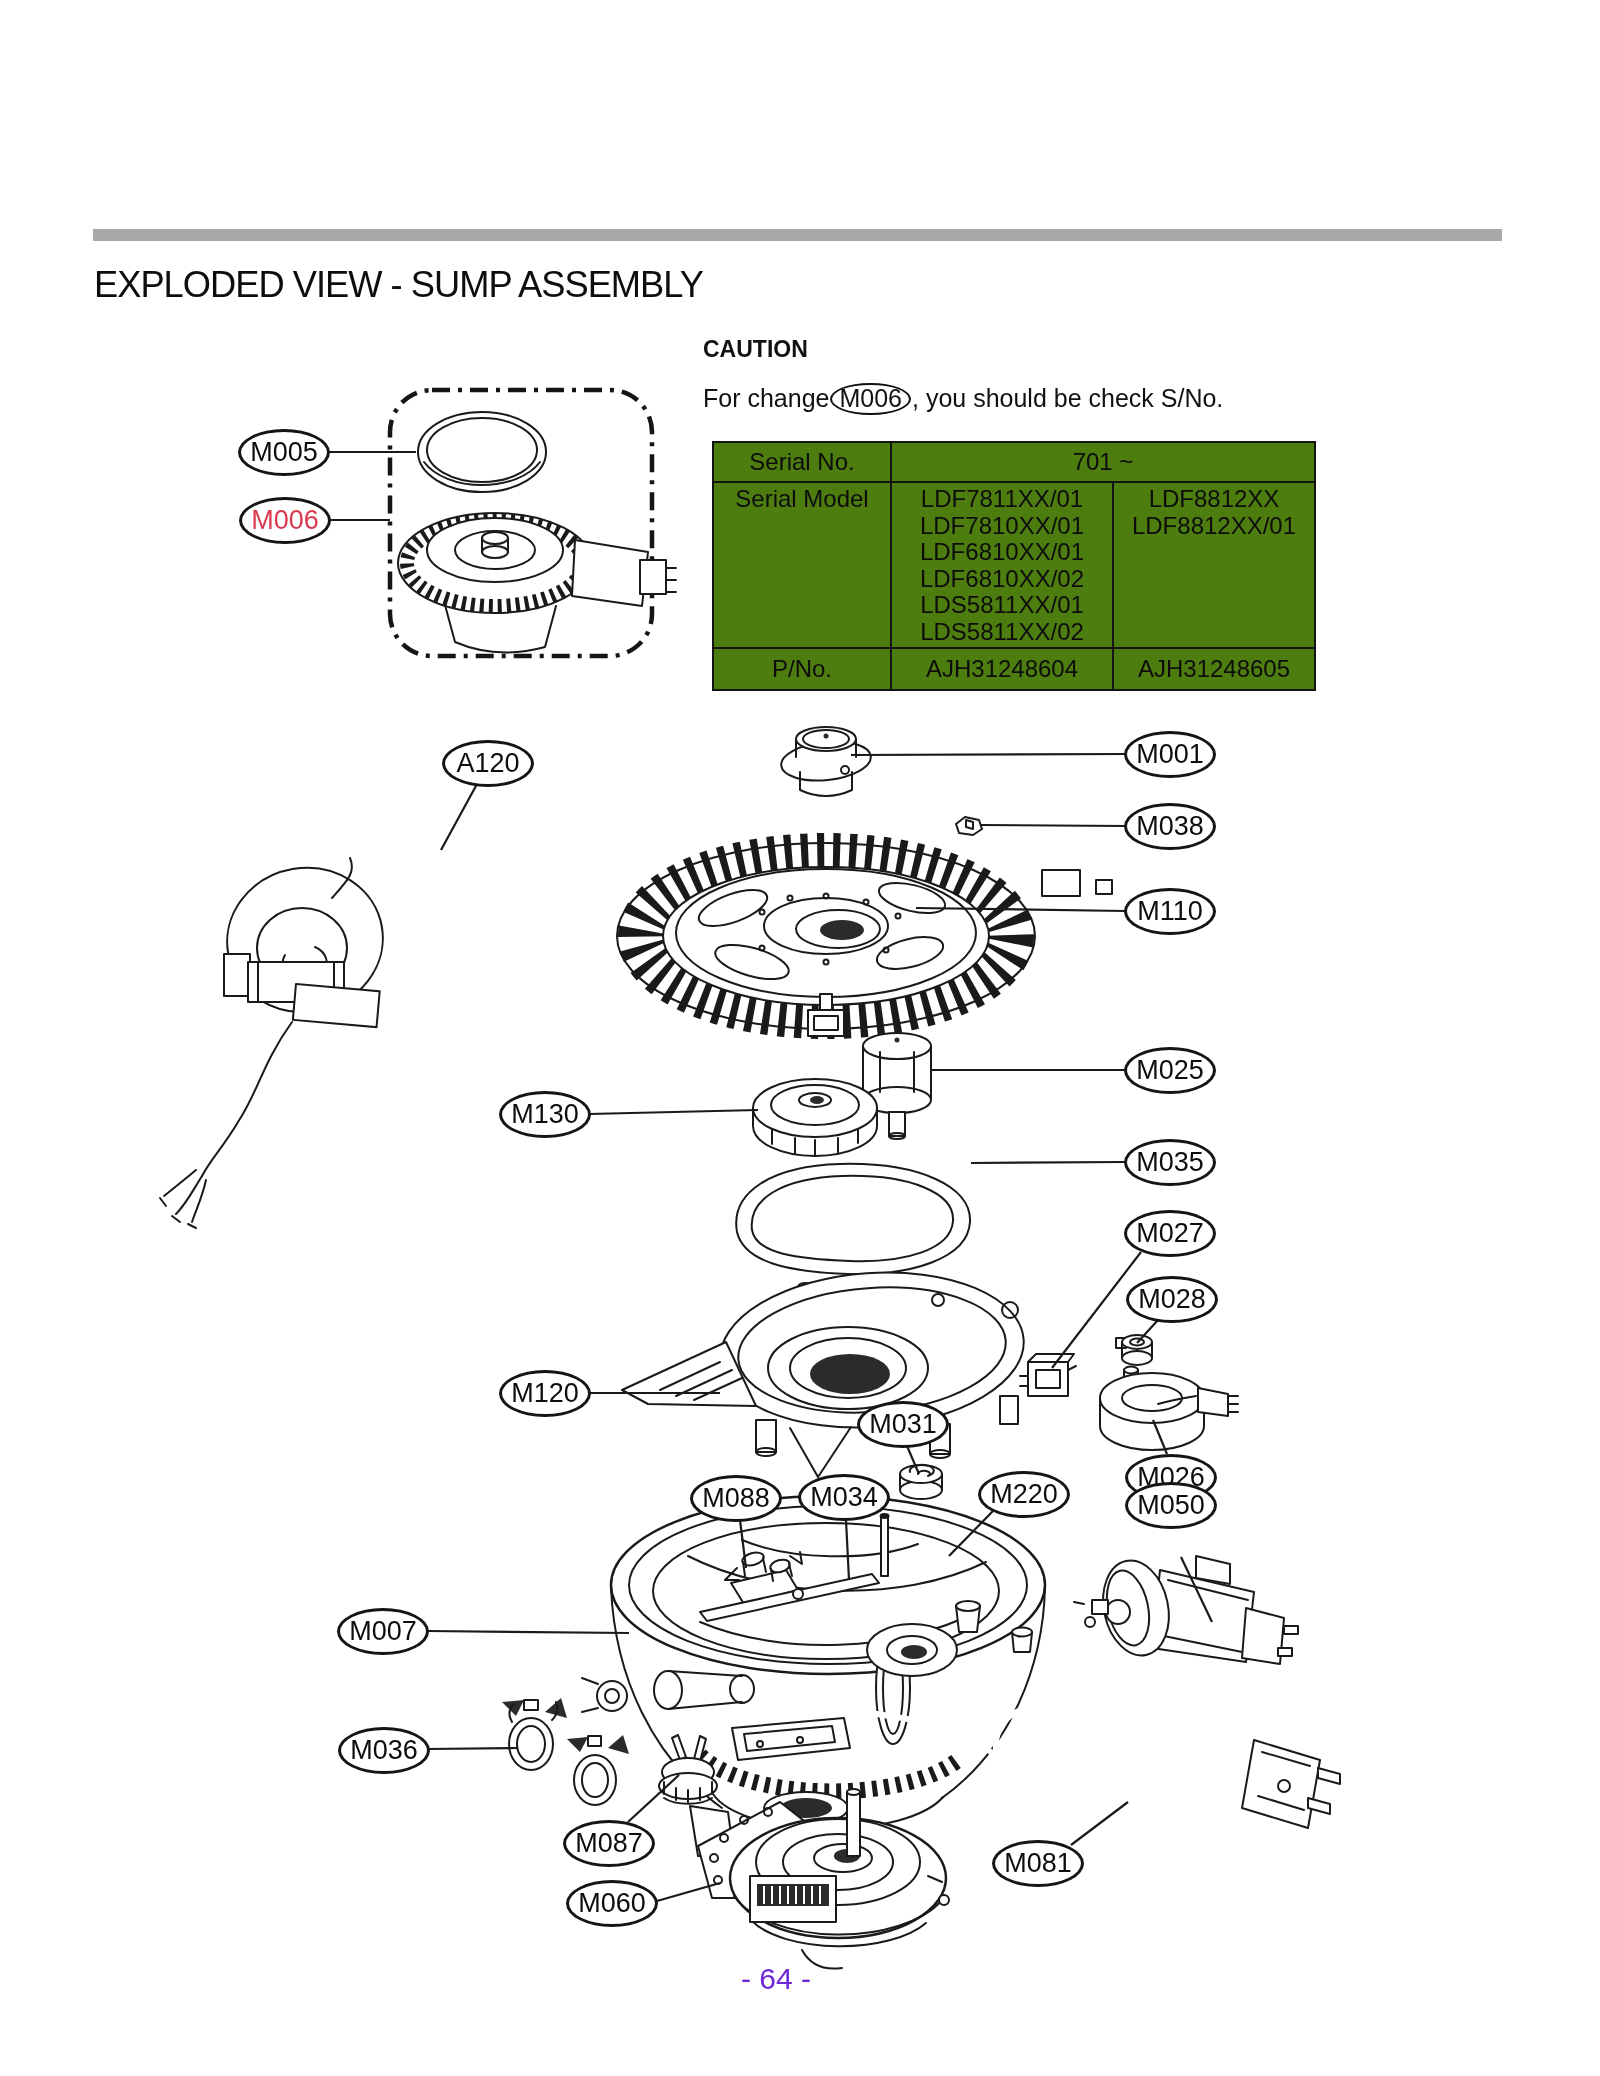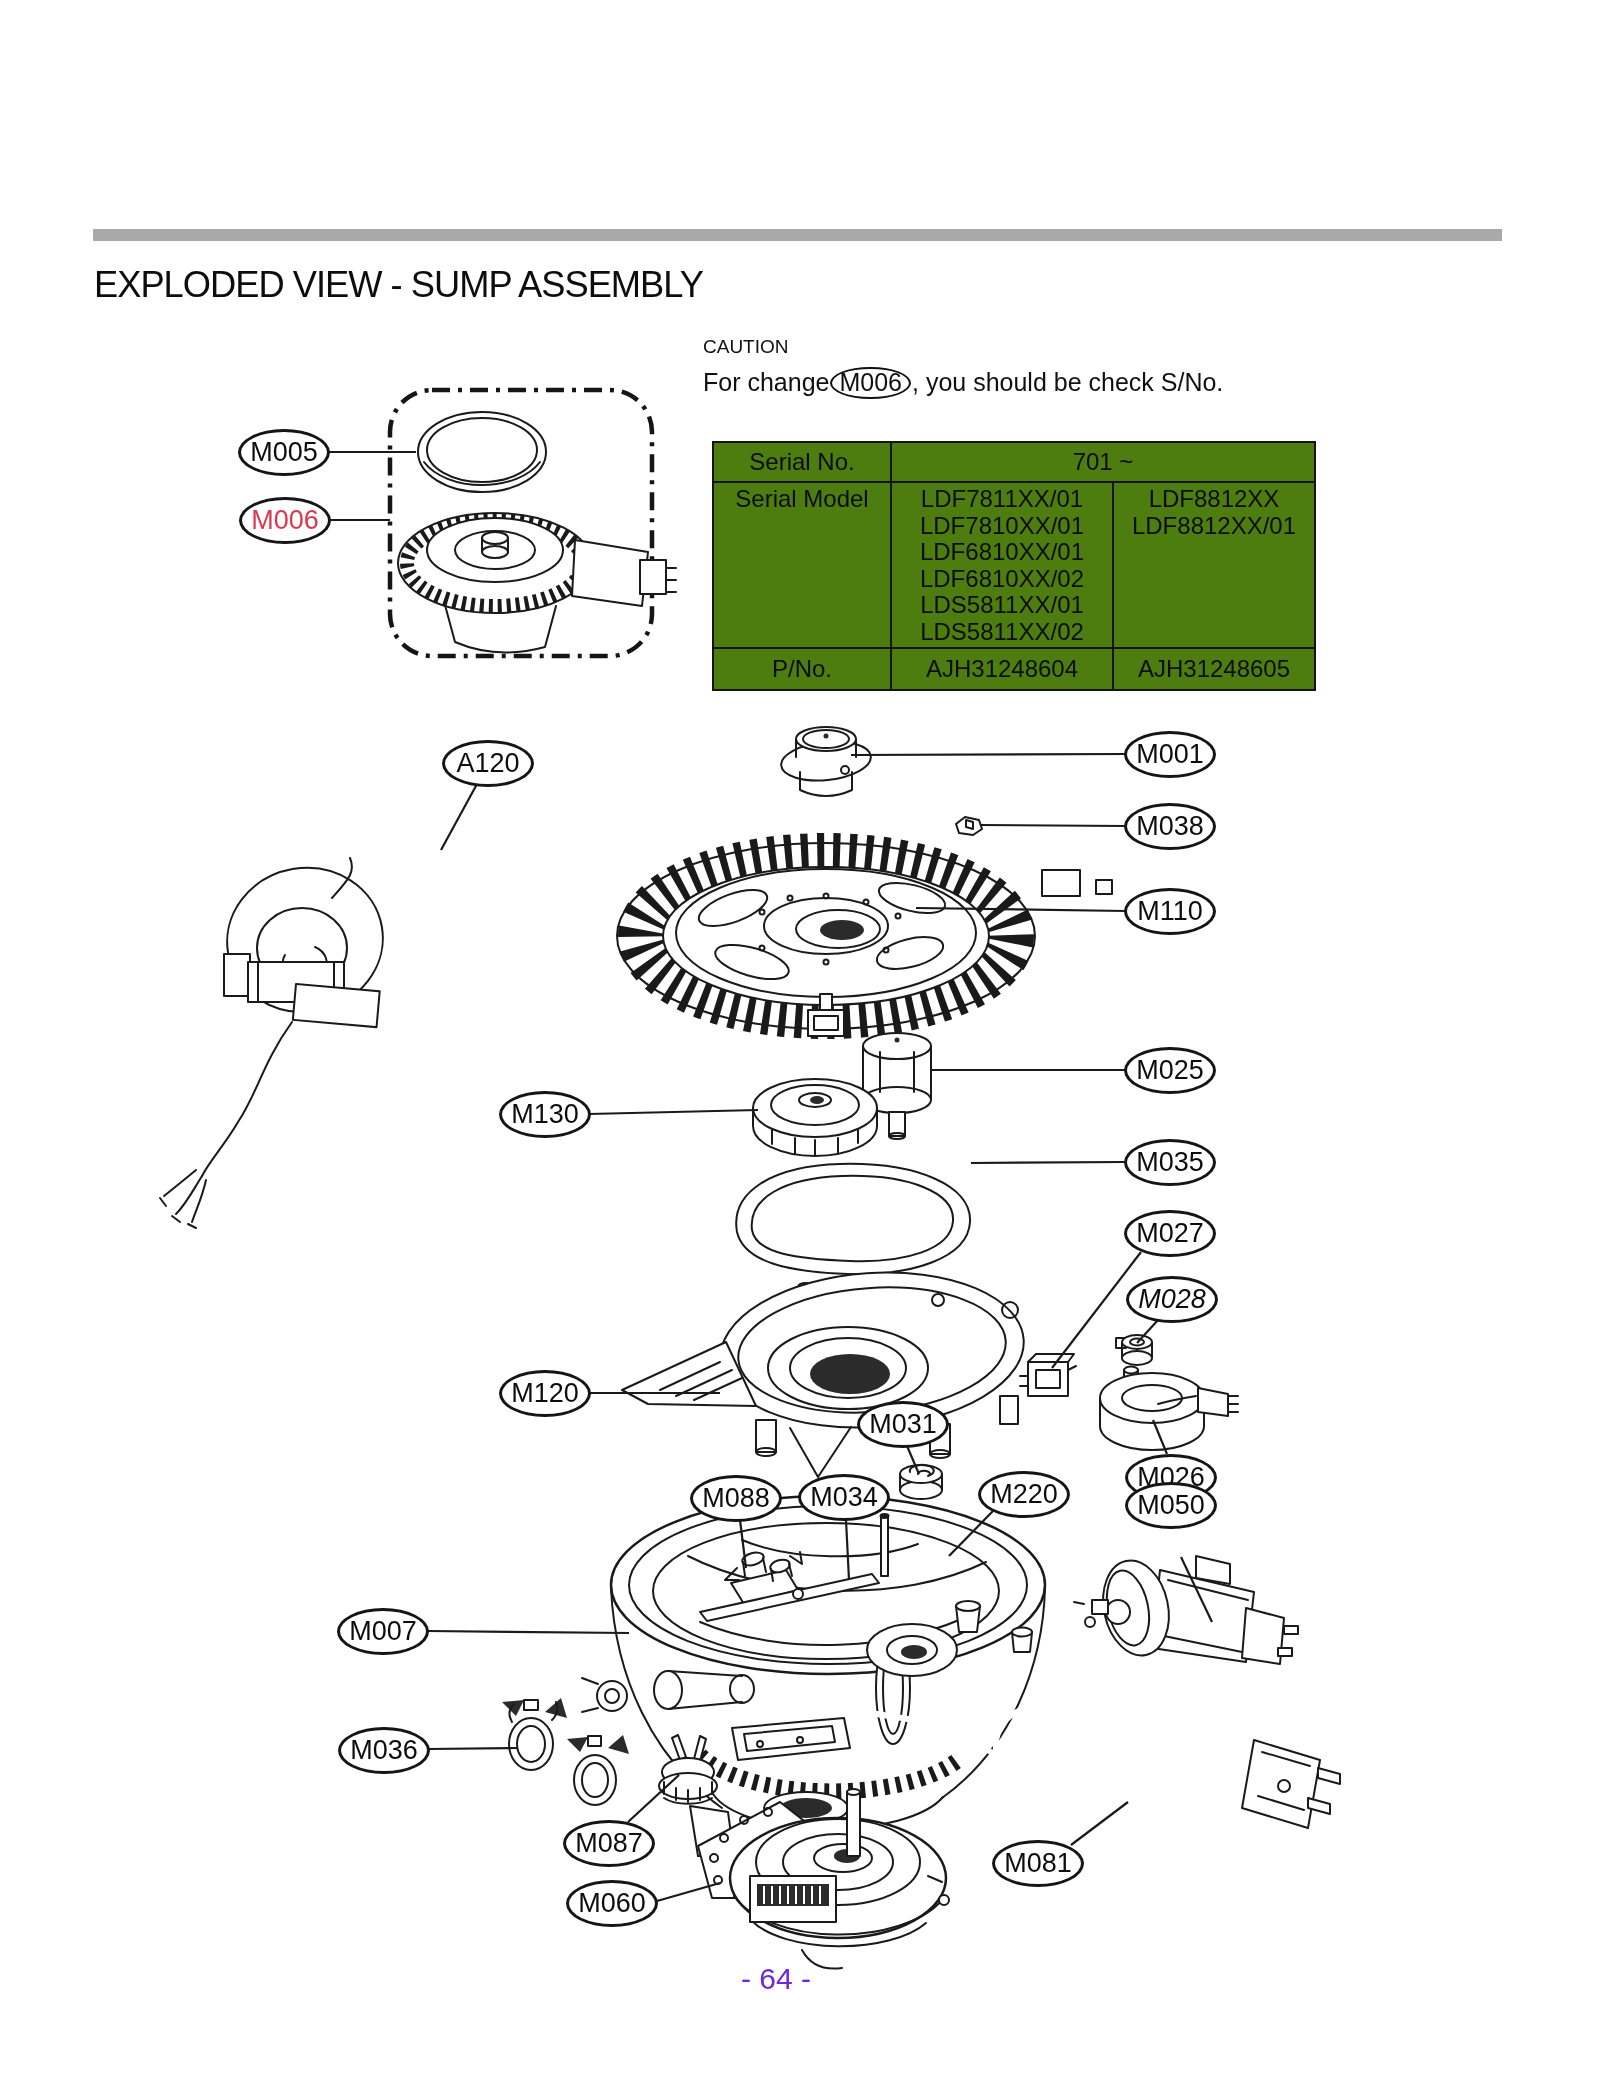--- a/index.html
+++ b/index.html
@@ -2,21 +2,21 @@
 <html><head>
 <meta charset="utf-8">
 <style>
   html,body{margin:0;padding:0;background:#e9e9e9;}
   .page{position:relative;width:1600px;height:2076px;background:#ffffff;
         font-family:"Liberation Sans", sans-serif;color:#111;overflow:hidden;margin:0 auto;}
   .topbar{position:absolute;left:93px;top:229px;width:1409px;height:12px;background:#a9a9a9;}
   .title{position:absolute;left:94px;top:264px;font-size:37px;font-weight:400;
          letter-spacing:-1px;color:#0d0d0d;white-space:nowrap;transform:scaleX(.98);transform-origin:left;}
   .caution{position:absolute;left:703px;top:336px;width:560px;}
-  .caution-head{font-size:19px;font-weight:400;margin-bottom:9px;}
+  .caution-head{font-size:23px;font-weight:700;margin-bottom:20px;}
   .caution-line{font-size:25px;margin-bottom:21px;white-space:nowrap;}
   .circled{display:inline-block;border:2.5px solid #101010;border-radius:50%;
            padding:0 7px 2px 7px;margin:0 1px;line-height:1.05;}
   .caution-sub{font-size:25px;}
   .caution-sub span{border-bottom:2.5px solid #101010;padding-right:30px;}
   table.ptable{position:absolute;left:712px;top:441px;border-collapse:collapse;
                font-size:24px;color:#0d0d0d;table-layout:fixed;}
   table.ptable td{border:2.5px solid #141414;text-align:center;padding:2px 4px;background:#4d7c0f;}
   td.c1{width:168px;} td.c2{width:212px;margin-left:12px;} td.c3{width:192px;}
   tr.serial td{height:34px;}
@@ -395,21 +395,21 @@
       <div class="callout" style="left: 238px; top: 428.5px;">M005</div>
       <div class="callout red" style="left: 239px; top: 496.5px;">M006</div>
       <div class="callout" style="left: 442px; top: 739.5px;">A120</div>
       <div class="callout" style="left: 1124px; top: 730.5px;">M001</div>
       <div class="callout" style="left: 1124px; top: 802.5px;">M038</div>
       <div class="callout" style="left: 1124px; top: 887.5px;">M110</div>
       <div class="callout" style="left: 1124px; top: 1046.5px;">M025</div>
       <div class="callout" style="left: 499px; top: 1090.5px;">M130</div>
       <div class="callout" style="left: 1124px; top: 1138.5px;">M035</div>
       <div class="callout" style="left: 1124px; top: 1209.5px;">M027</div>
-      <div class="callout" style="left: 1126px; top: 1275.5px; font-style: italic;">M028</div>
+      <div class="callout" style="left: 1126px; top: 1275.5px;">M028</div>
       <div class="callout" style="left: 499px; top: 1369.5px;">M120</div>
       <div class="callout" style="left: 857px; top: 1400.5px;">M031</div>
       <div class="callout" style="left: 690px; top: 1474.5px;">M088</div>
       <div class="callout" style="left: 798px; top: 1473.5px;">M034</div>
       <div class="callout" style="left: 978px; top: 1470.5px;">M220</div>
       <div class="callout" style="left: 1125px; top: 1453.5px;">M026</div>
       <div class="callout" style="left: 1125px; top: 1482px;">M050</div>
       <div class="callout" style="left: 337px; top: 1607.5px;">M007</div>
       <div class="callout" style="left: 338px; top: 1726.5px;">M036</div>
       <div class="callout" style="left: 563px; top: 1819.5px;">M087</div>

